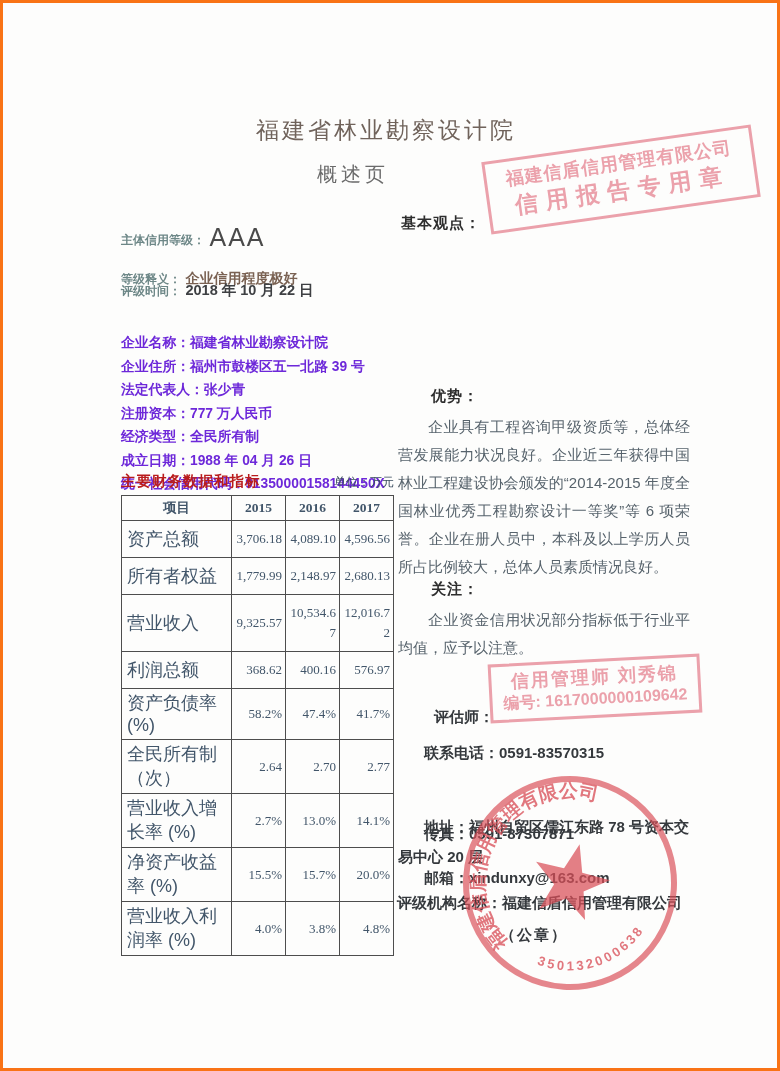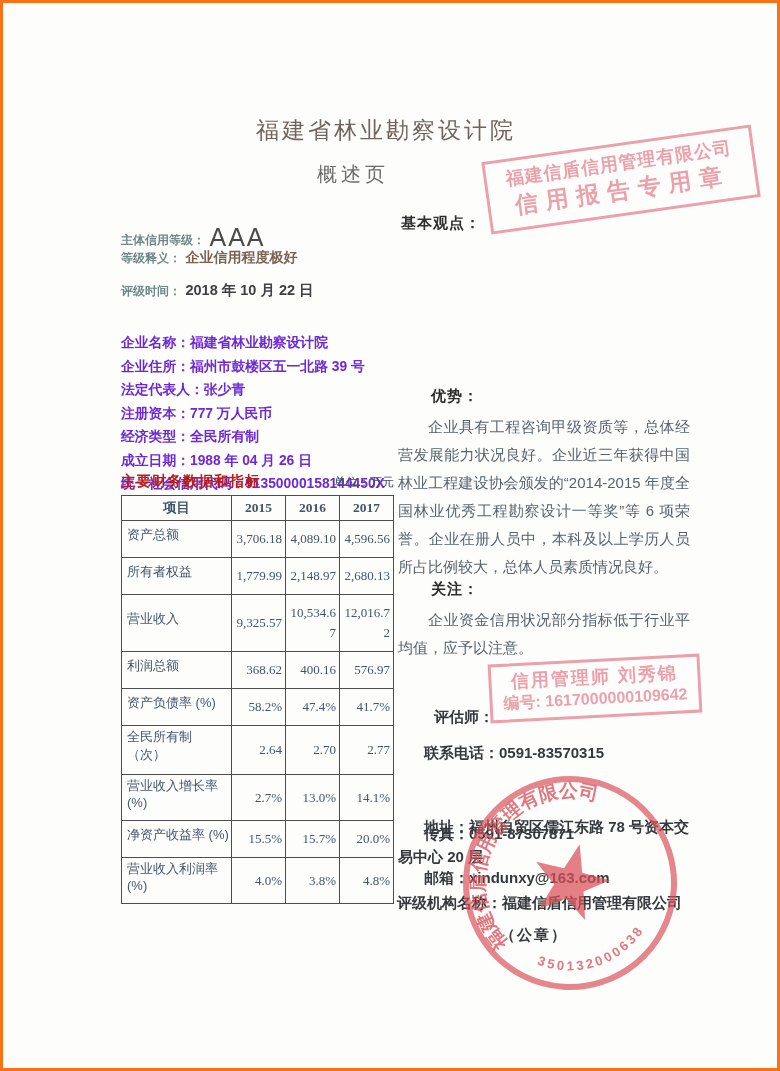--- a/index.html
+++ b/index.html
@@ -25,40 +25,40 @@
   .manager-stamp { left:486px; top:656px; width:212px; padding:3px 6px 5px;
     transform:rotate(-3deg); }
   .manager-stamp .l1 { font-size:18px; font-weight:bold; letter-spacing:2px; white-space:nowrap; }
   .manager-stamp .l2 { font-size:16px; font-weight:bold; letter-spacing:0px; white-space:nowrap; }
 
   
   .line { white-space:nowrap; }
   .lbl-teal { color:#6d8787; font-weight:bold; font-size:12px; }
   .grade-line { left:118px; top:220px; }
   .grade-val { color:#4a4a4a; font-size:25px; letter-spacing:2px; vertical-align:-2px; }
-  .meaning-line { left:118px; top:245px; }
+  .meaning-line { left:118px; top:266px; }
   .meaning-val { color:#7a6253; font-weight:bold; font-size:14px; }
   .date-line { left:118px; top:278px; }
   .date-val { color:#3e4043; font-weight:bold; font-size:14.5px; }
 
   
   .company-block { left:118px; top:328px; color:#6d28d9; font-size:13.8px;
     font-weight:bold; line-height:23.5px; }
 
   
   .fin-head { left:118px; top:469px; width:273px; display:flex;
     justify-content:space-between; align-items:baseline; }
   .fin-title { color:#b91c1c; font-size:14.5px; font-weight:bold; letter-spacing:1px; }
   .fin-unit { color:#374a5c; font-size:12px; }
   table.fin { left:118px; top:492px; border-collapse:collapse; }
   table.fin td, table.fin th { border:1.4px solid #4d4d4d; color:#42566a; }
   table.fin th { font-size:13.5px; height:25px; font-weight:bold;
     font-family:"Liberation Serif", serif; }
   table.fin th.item-col { font-family:"Liberation Sans", sans-serif; }
-  td.rowlabel { width:110px; font-size:13px; padding:2px 2px 10px 5px;
+  td.rowlabel { width:110px; font-size:18px; padding:2px 2px 3px 5px;
     height:25px;margin-top:8px; }
   td.num { width:54px; text-align:right; padding:8px 3px;
     font-family:"Liberation Serif", serif; font-size:13px; line-height:20px;
     word-break:break-all; }
 
   
   .heading { font-size:15px; font-weight:bold; color:#2e2e2e; letter-spacing:1px; }
   .h-basic { left:398px; top:211px; }
   .p-basic { left:395px; top:237px; width:292px; }
   .h-strength { left:428px; top:384px; }

